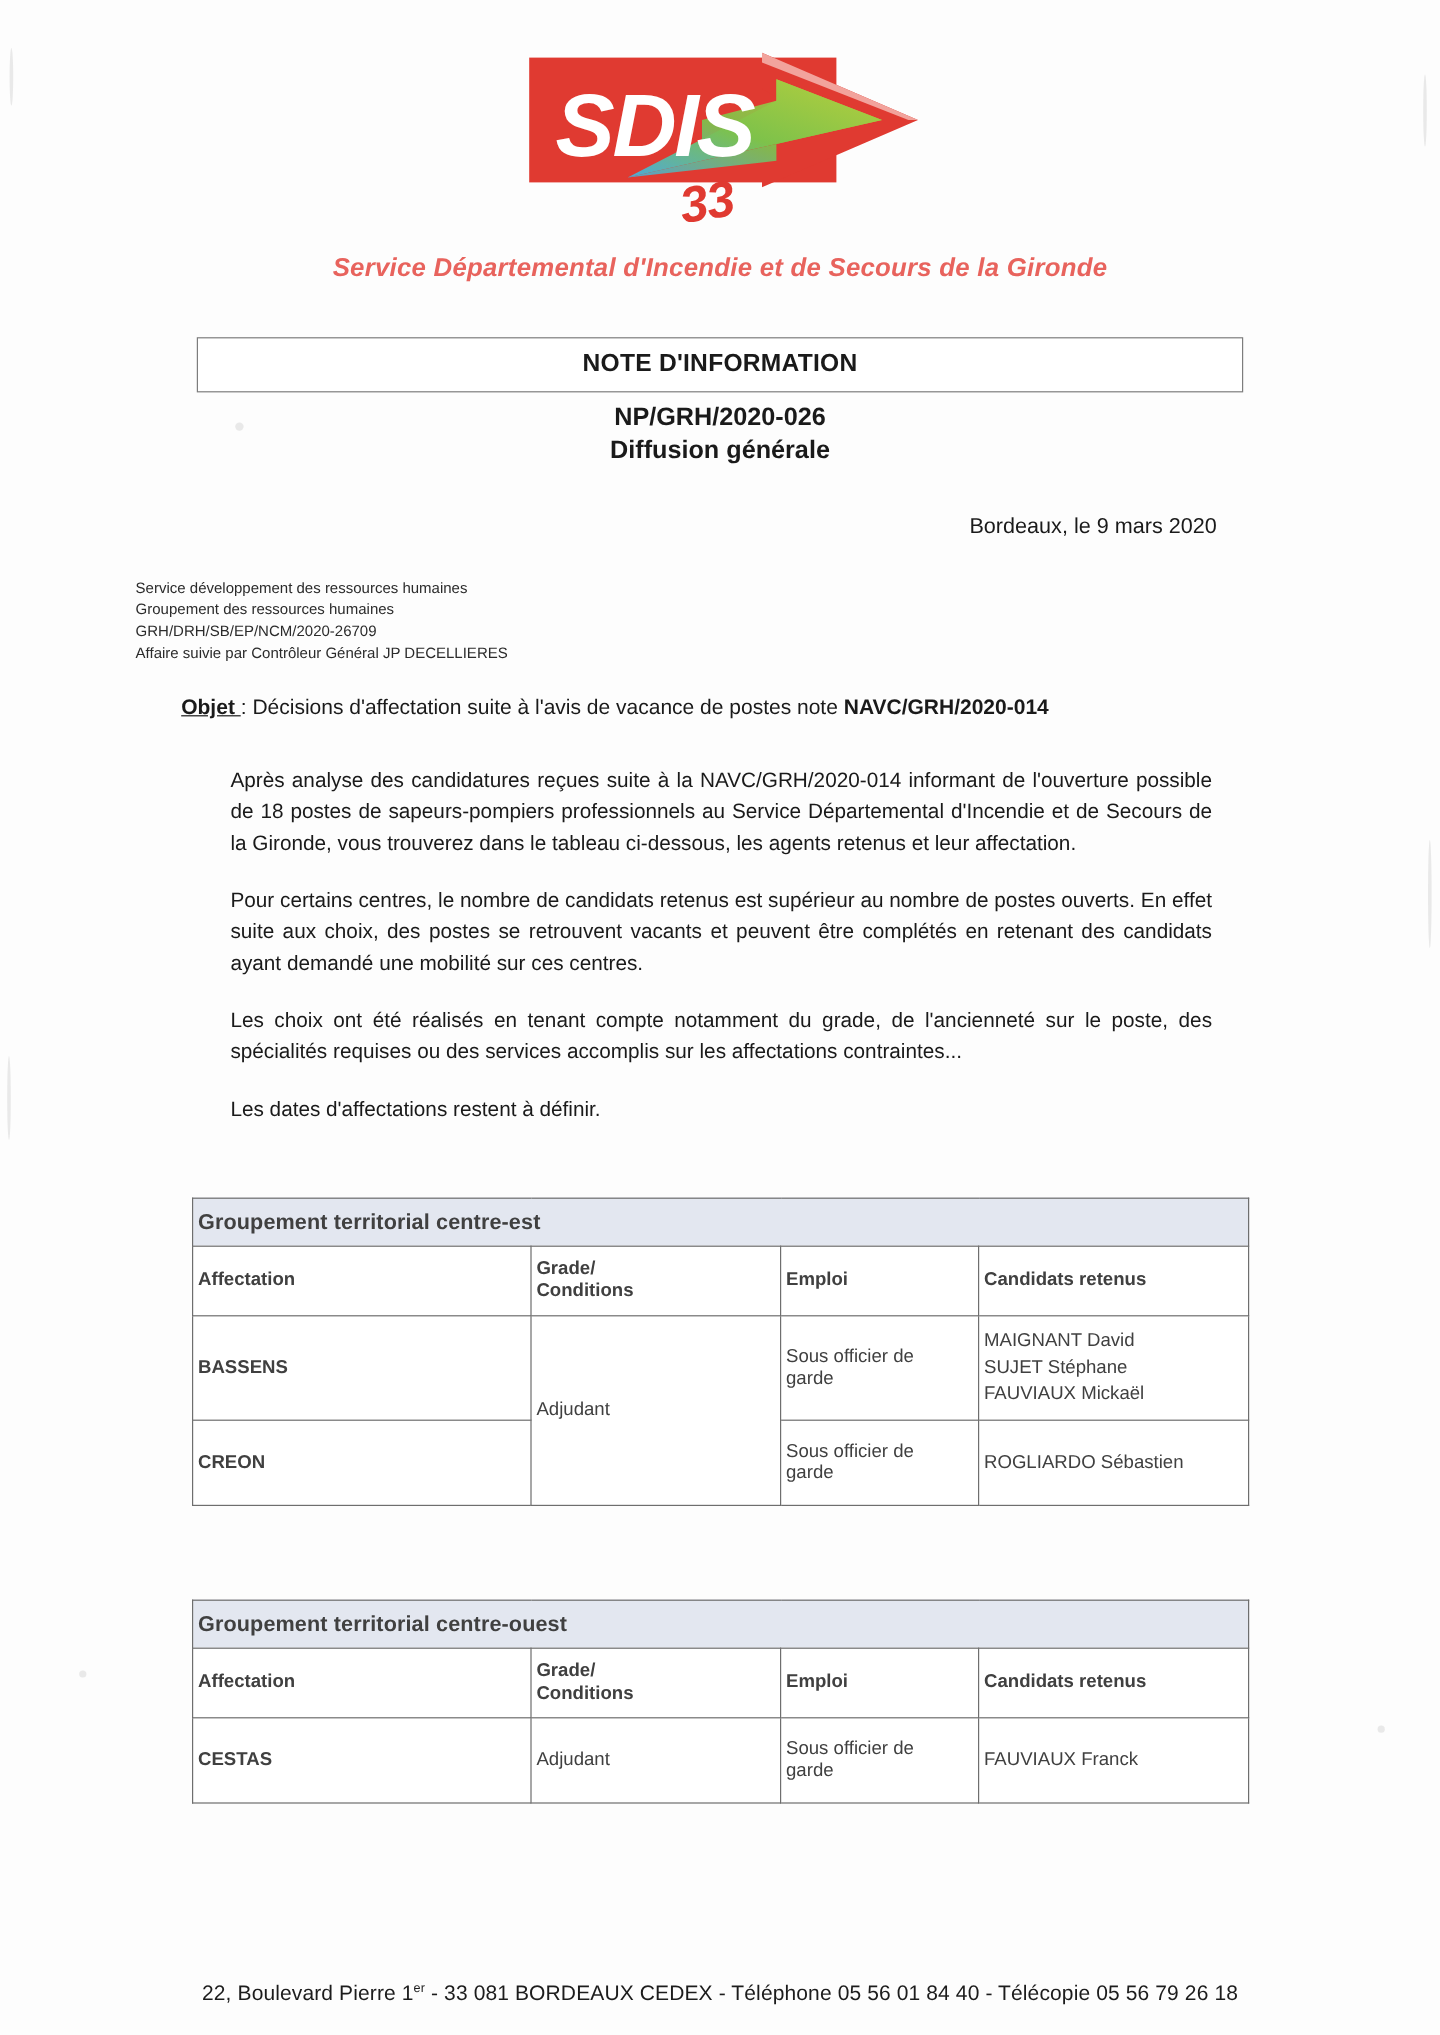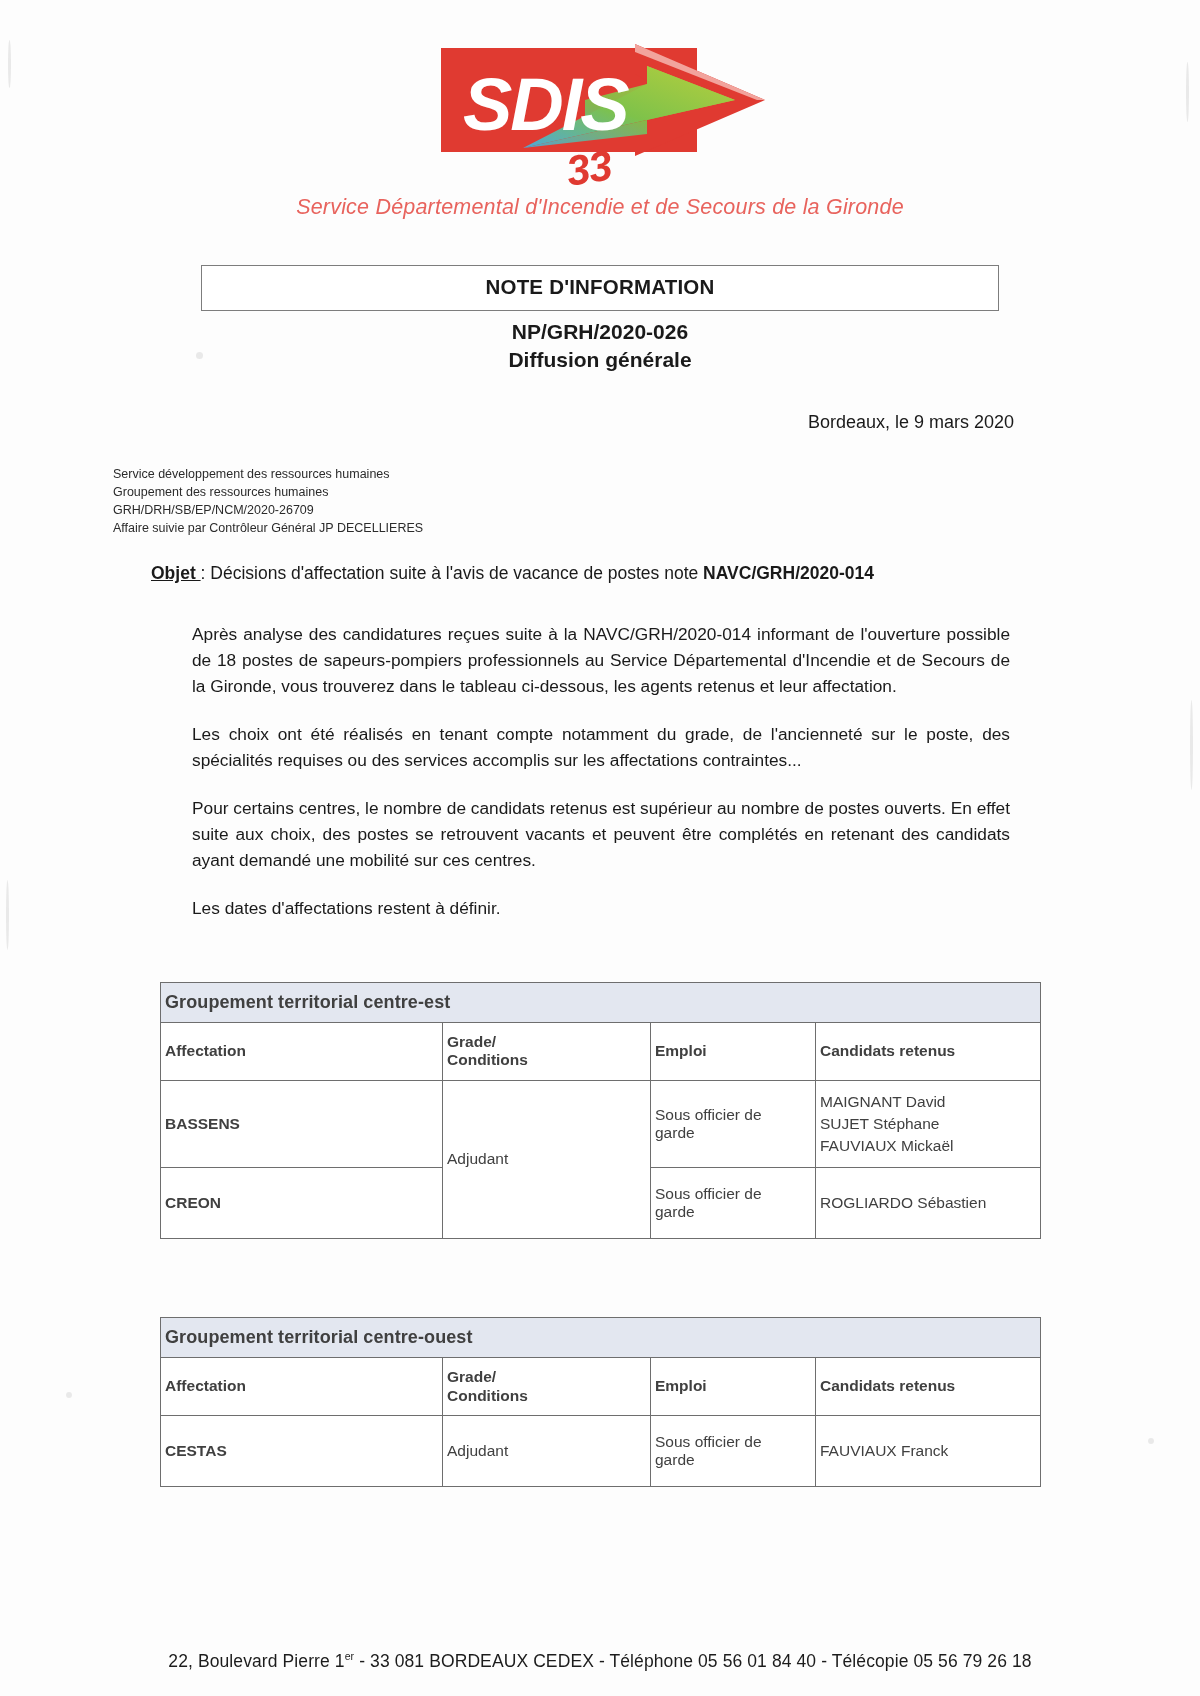--- a/index.html
+++ b/index.html
@@ -46,32 +46,32 @@
   .logo {
     position: relative;
     width: 330px;
     height: 155px;
   }
   .logo svg { display: block; }
 
   .org-line {
     text-align: center;
     font-family: "Liberation Sans", sans-serif;
-    font-weight: normal;
+    font-weight: bold;
     font-style: italic;
     font-size: 21.5px;
     color: #e8635d;
     letter-spacing: .2px;
-    margin-top: 2px;
+    margin-top: 18px;
   }
 
   
   .title-box {
     margin: 45px auto 0 auto;
-    width: 798px;
+    width: 872px;
     border: 1px solid #7d7d7d;
     background: #fff;
     text-align: center;
     padding: 9px 0 11px 0;
     box-sizing: border-box;
   }
   .title-box .t {
     font-size: 20.5px;
     font-weight: bold;
     letter-spacing: .2px;
@@ -250,22 +250,22 @@
     <div>GRH/DRH/SB/EP/NCM/2020-26709</div>
     <div>Affaire suivie par Contrôleur Général JP DECELLIERES</div>
   </div>
 
   <div class="objet">
     <span class="lbl">Objet </span><span>: Décisions d'affectation suite à l'avis de vacance de postes note </span><span class="ref">NAVC/GRH/2020-014</span>
   </div>
 
   <div class="body-text">
     <p>Après analyse des candidatures reçues suite à la NAVC/GRH/2020-014 informant de l'ouverture possible de 18 postes de sapeurs-pompiers professionnels au Service Départemental d'Incendie et de Secours de la Gironde, vous trouverez dans le tableau ci-dessous, les agents retenus et leur affectation.</p>
+    <p>Pour certains centres, le nombre de candidats retenus est supérieur au nombre de postes ouverts. En effet suite aux choix, des postes se retrouvent vacants et peuvent être complétés en retenant des candidats ayant demandé une mobilité sur ces centres.</p>
     <p>Les choix ont été réalisés en tenant compte notamment du grade, de l'ancienneté sur le poste, des spécialités requises ou des services accomplis sur les affectations contraintes...</p>
-    <p>Pour certains centres, le nombre de candidats retenus est supérieur au nombre de postes ouverts. En effet suite aux choix, des postes se retrouvent vacants et peuvent être complétés en retenant des candidats ayant demandé une mobilité sur ces centres.</p>
     <p>Les dates d'affectations restent à définir.</p>
   </div>
 
   <div class="tbl-wrap first">
     <table class="grid">
       <colgroup>
           <col class="c1">
           <col class="c2">
           <col class="c3">
           <col class="c4">

